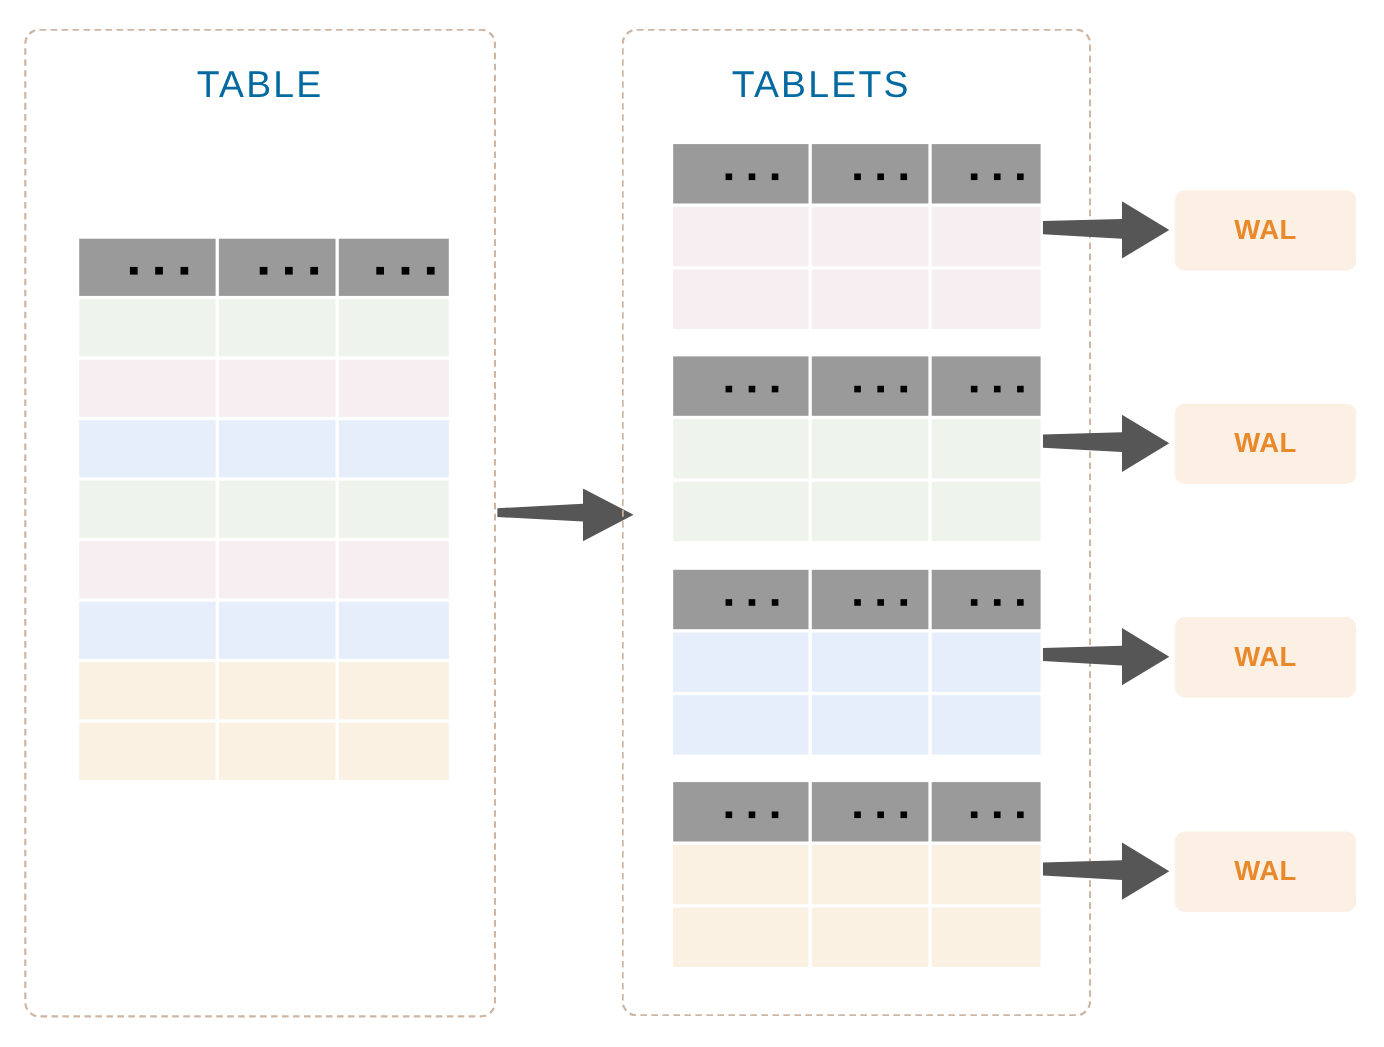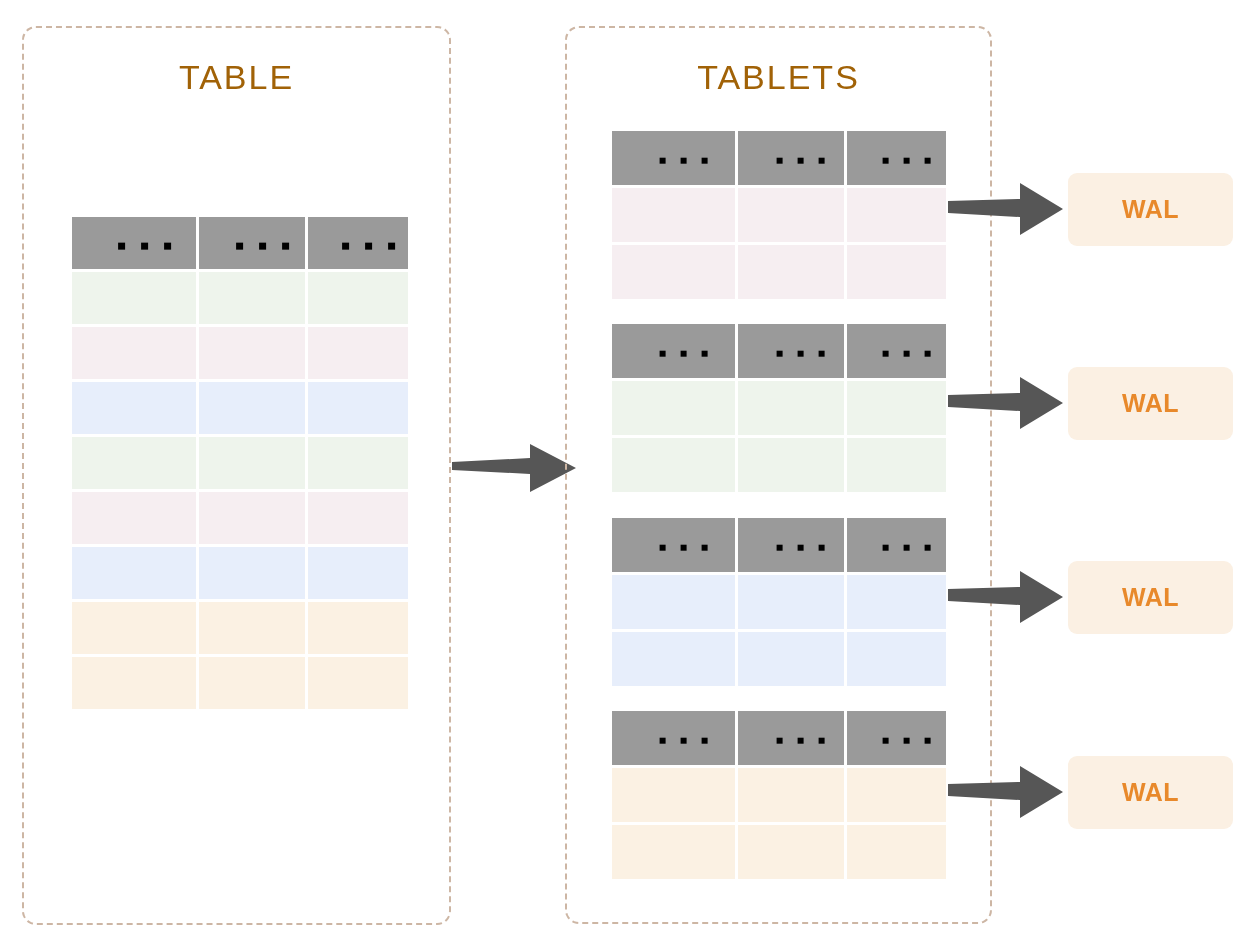--- a/index.html
+++ b/index.html
@@ -27,21 +27,21 @@
     background: transparent;
   }
   .panel-title {
     position: absolute;
     left: 0;
     right: 0;
     text-align: center;
     font-size: 34px;
     font-weight: 300;
     letter-spacing: 2px;
-    color: #a16207;
+    color: #0369a1;
     font-family: "Liberation Sans", sans-serif;
   }
 
   
   .grid {
     position: absolute;
     display: grid;
     gap: 3px;
   }
   .cell {
@@ -158,21 +158,21 @@
   </div>
 
   <div class="arrow" style="left:452px; top:444px;">
     <svg width="124" height="48" viewBox="0 0 124 48">
       <path d="M0 18 L78 14 L78 0 L124 24 L78 48 L78 30 L0 26 Z" fill="#565656"></path>
     </svg>
   </div>
 
   <div class="panel" style="left:565px; top:26px; width:427px; height:898px;"></div>
 
-  <div class="panel-title" style="left:565px; top:58px; width:427px;text-align:center;">TABLETS</div>
+  <div class="panel-title" style="left:533px; top:58px; width:427px;text-align:center;">TABLETS</div>
 
   <div class="grid" style="left:612px; top:131px; width:334px;
               grid-template-columns:123px 106px 99px;
               grid-template-rows:54px 54px 54px;">
     <div class="cell head">
       <span class="dots small">
           <i></i>
           <i></i>
           <i></i>
         </span>

